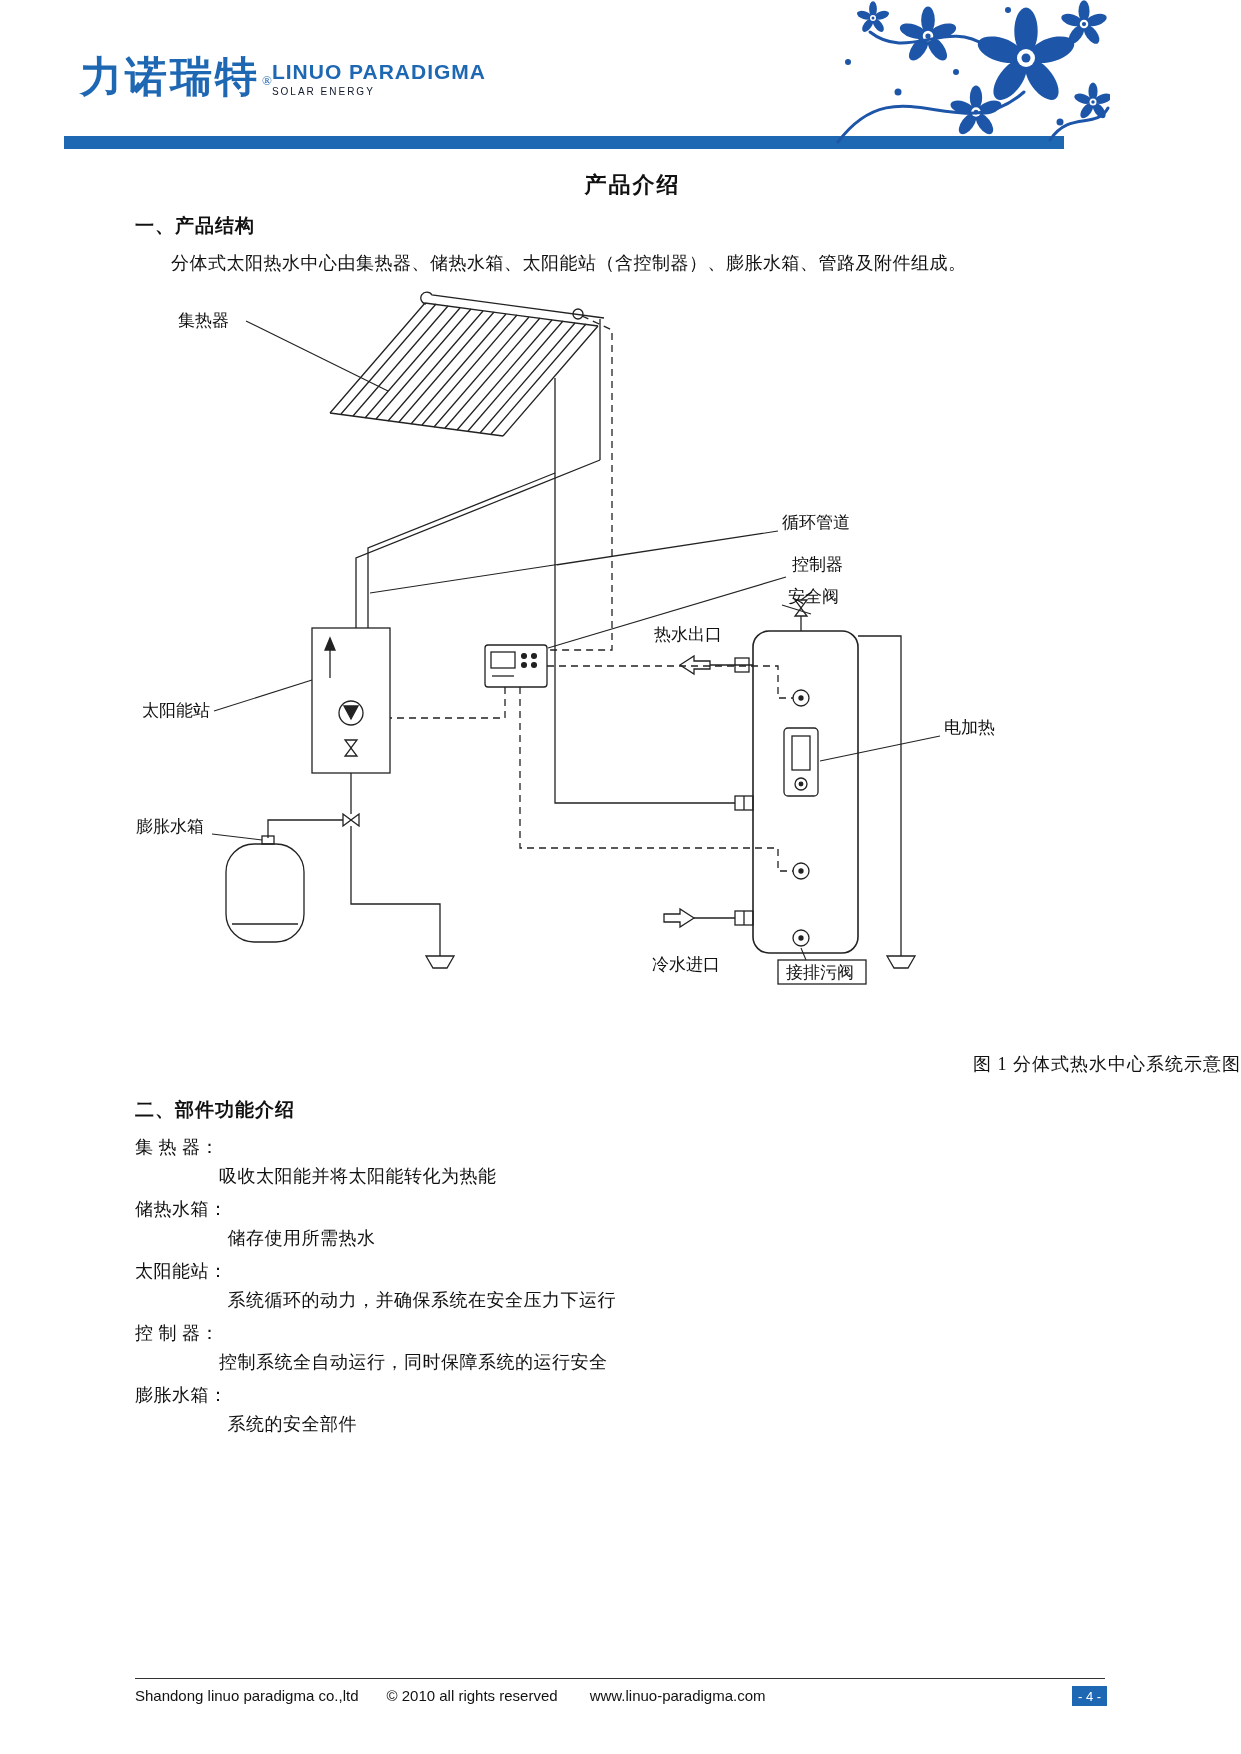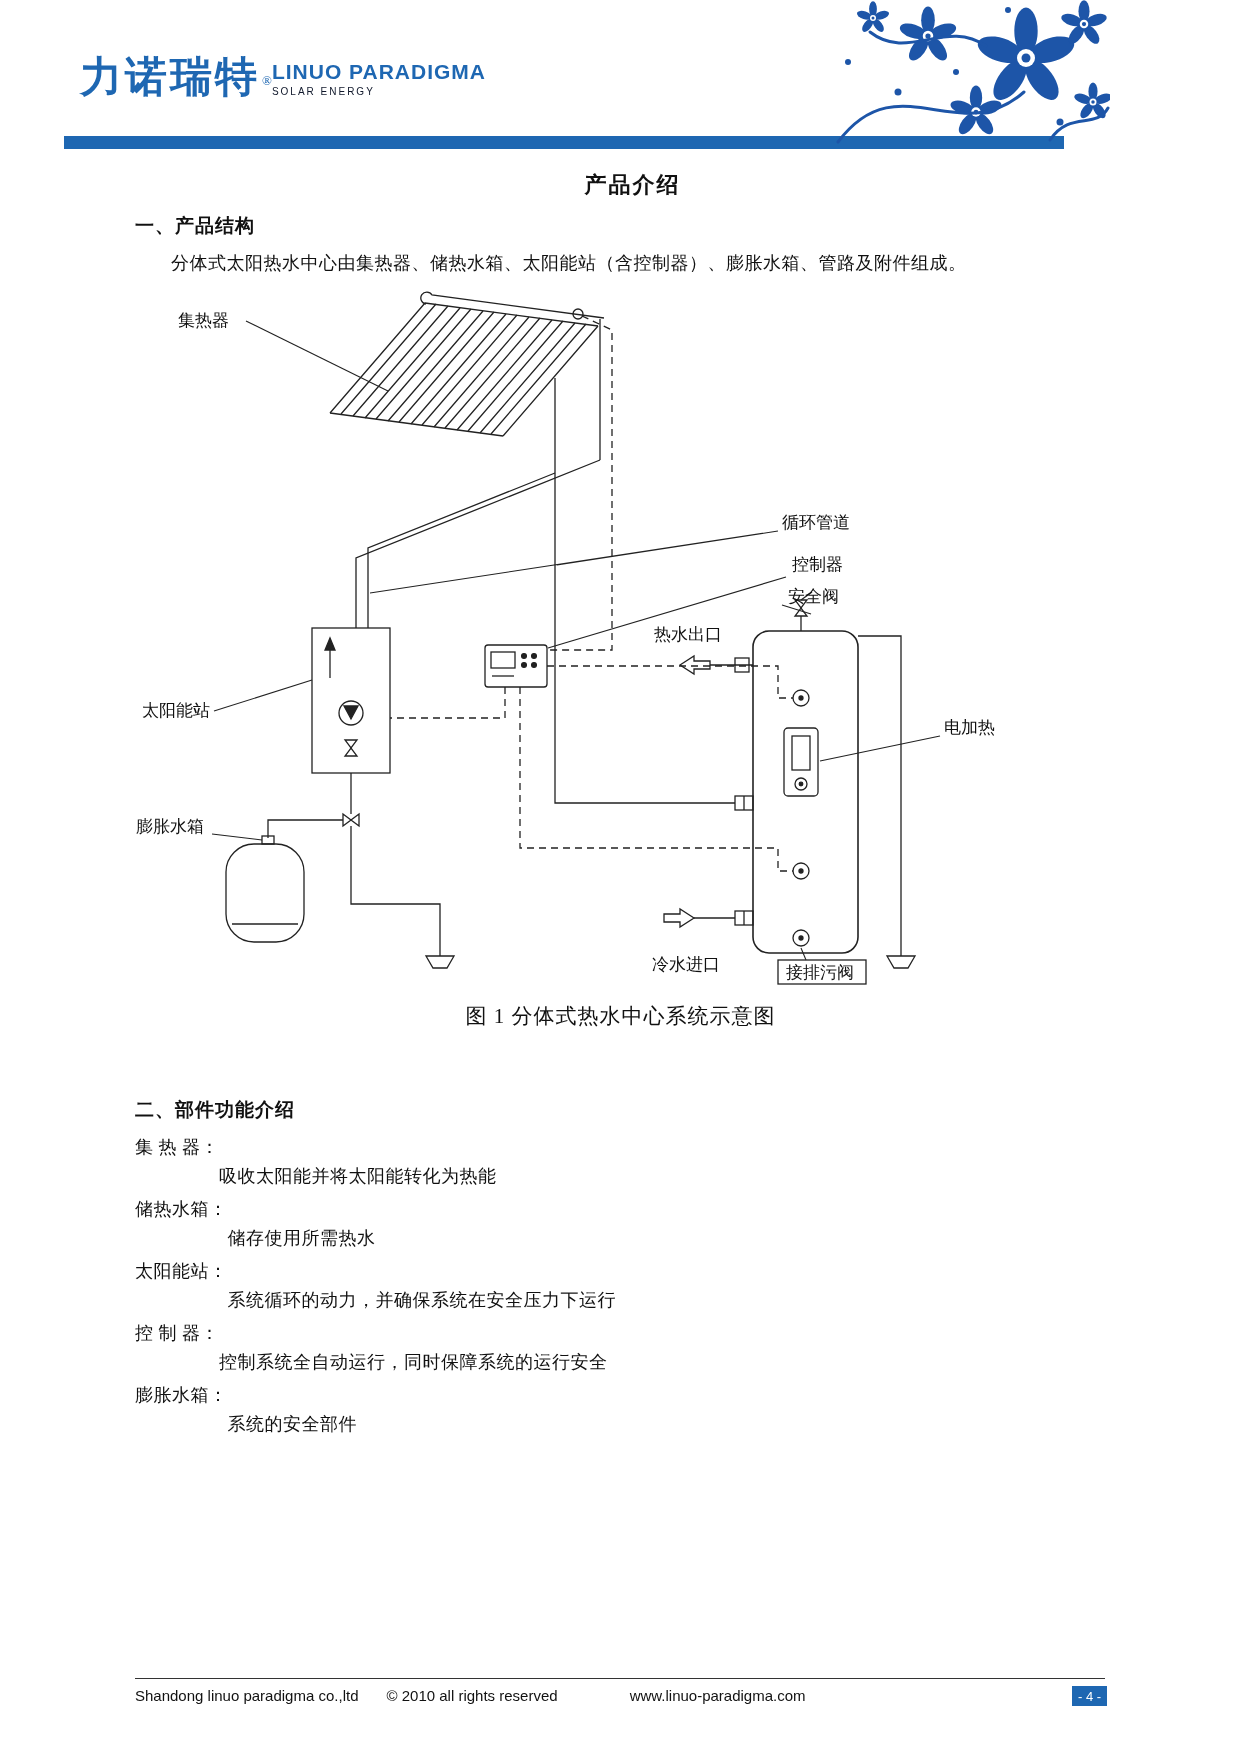--- a/index.html
+++ b/index.html
@@ -20,32 +20,32 @@
   .floral { position:absolute; left:778px; top:0; width:332px; height:152px; }
   
   .doc-title { position:absolute; left:12px; top:170px; width:100%; text-align:center; font-size:22px; font-weight:700; letter-spacing:2px; }
   .sec-heading { position:absolute; font-size:19px; font-weight:700; letter-spacing:1px; }
   .sec1-heading { left:135px; top:213px; }
   .sec2-heading { left:135px; top:1097px; }
   .sec1-para { position:absolute; left:135px; top:250px; width:930px; font-size:18px; line-height:1.5; text-indent:2em; letter-spacing:0.5px; }
   
   .diagram { position:absolute; left:120px; top:288px; width:960px; height:725px; }
   .diagram svg text { font-family:"Liberation Serif","DejaVu Serif",serif; font-size:17px; fill:#111; }
-  .fig-caption { position:absolute; left:0; top:1002px; width:100%; text-align:center; font-size:21px; letter-spacing:1px; }
+  .fig-caption { position:absolute; left:0; top:1052px; width:100%; text-align:right; font-size:18px; letter-spacing:1px; }
   
   .comp-list { position:absolute; left:135px; top:1131px; font-size:18px; }
   .comp-row { display:flex; line-height:33px; }
   .comp-term { white-space:pre; letter-spacing:0.5px; }
   .comp-desc { letter-spacing:0.5px;margin-top:29px; }
   
   .footer-rule { position:absolute; left:135px; top:1678px; width:970px; border-top:1.5px solid #333; }
   .footer-text { position:absolute; left:135px; top:1687px; width:840px; font-family:"Liberation Sans","DejaVu Sans",sans-serif; font-size:15px; color:#111; display:flex; }
   .footer-text .f-company { margin-right:28px; }
-  .footer-text .f-copy { margin-right:44px; }
-  .footer-text .f-site { color:#111; text-decoration:none;margin-left:28px; }
+  .footer-text .f-copy { margin-right:32px; }
+  .footer-text .f-site { color:#111; text-decoration:none; }
   .page-num-box { position:absolute; left:1072px; top:1686px; min-width:35px; height:20px; background:#1e67b2; color:#fff; font-family:"Liberation Sans","DejaVu Sans",sans-serif; font-size:13px; display:flex; align-items:center; justify-content:center; padding:0 3px; }
 </style>
 </head>
 <body>
 
 <div class="page">
 
   <div class="logo-block">
     <div>
       <span class="logo-cn">力诺瑞特</span><span class="logo-reg">®</span>

